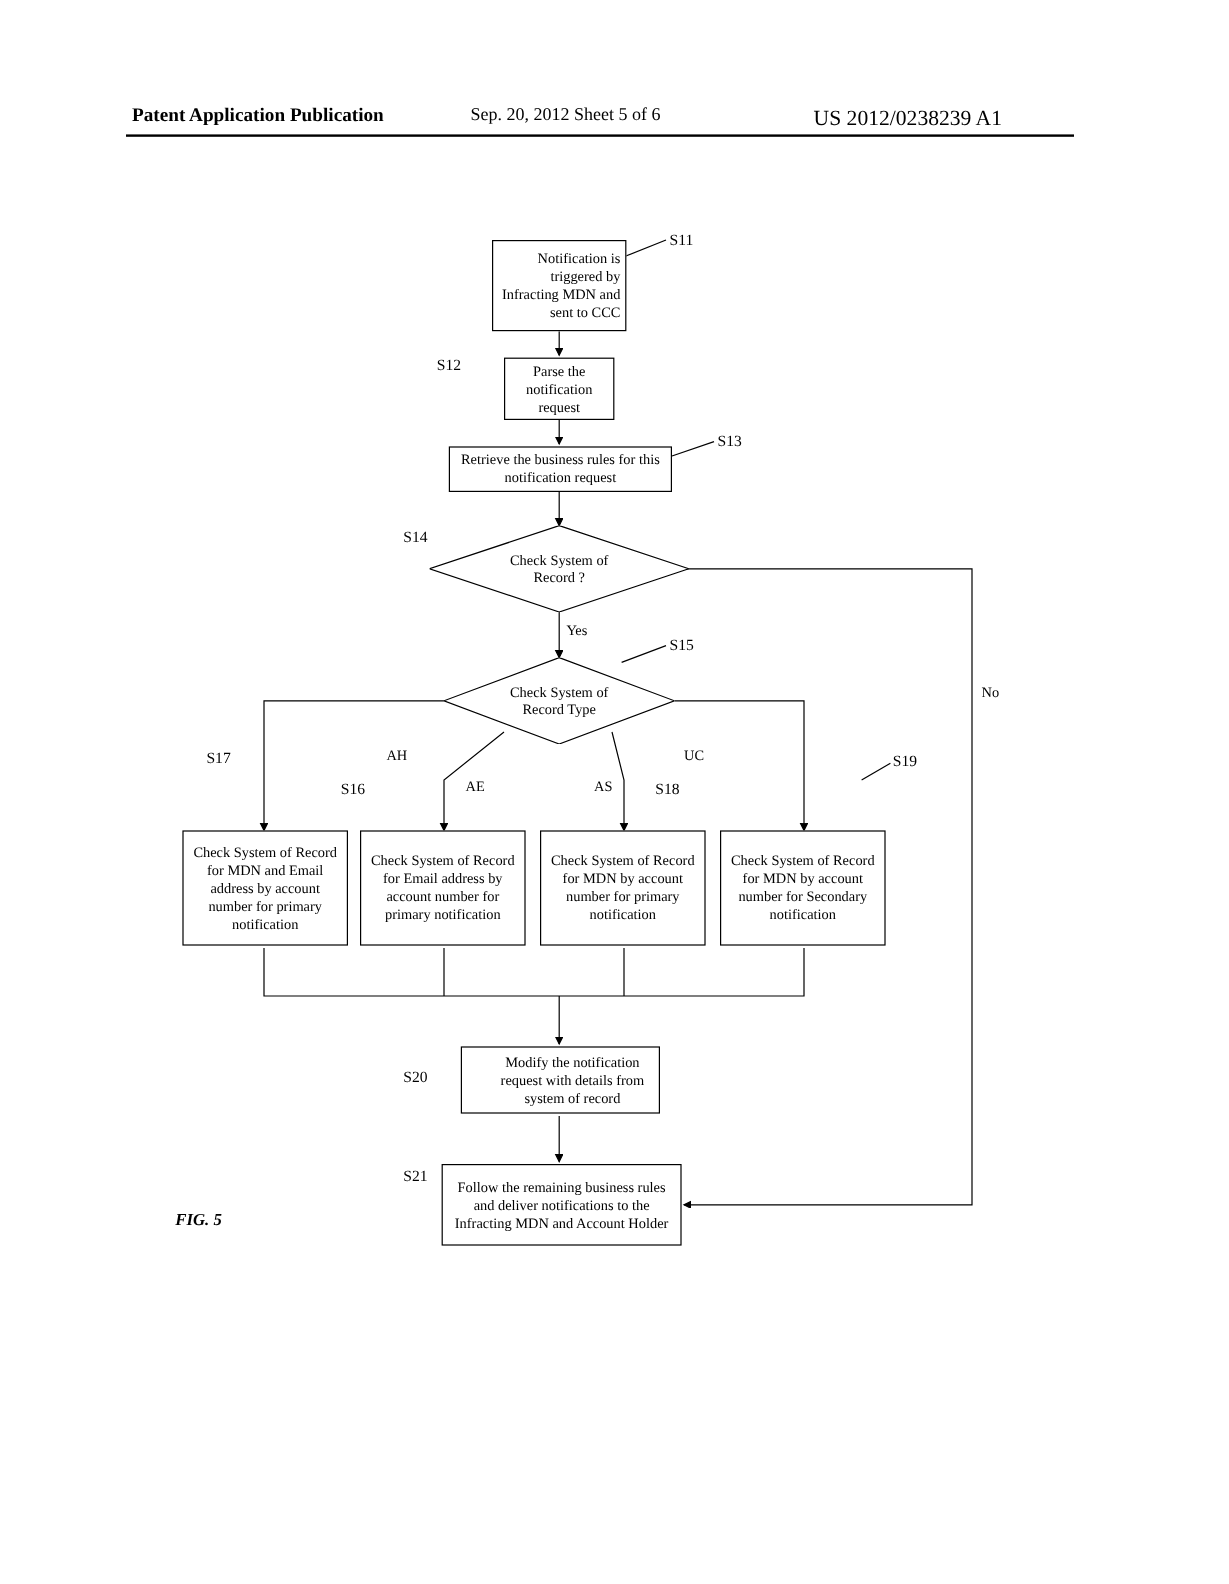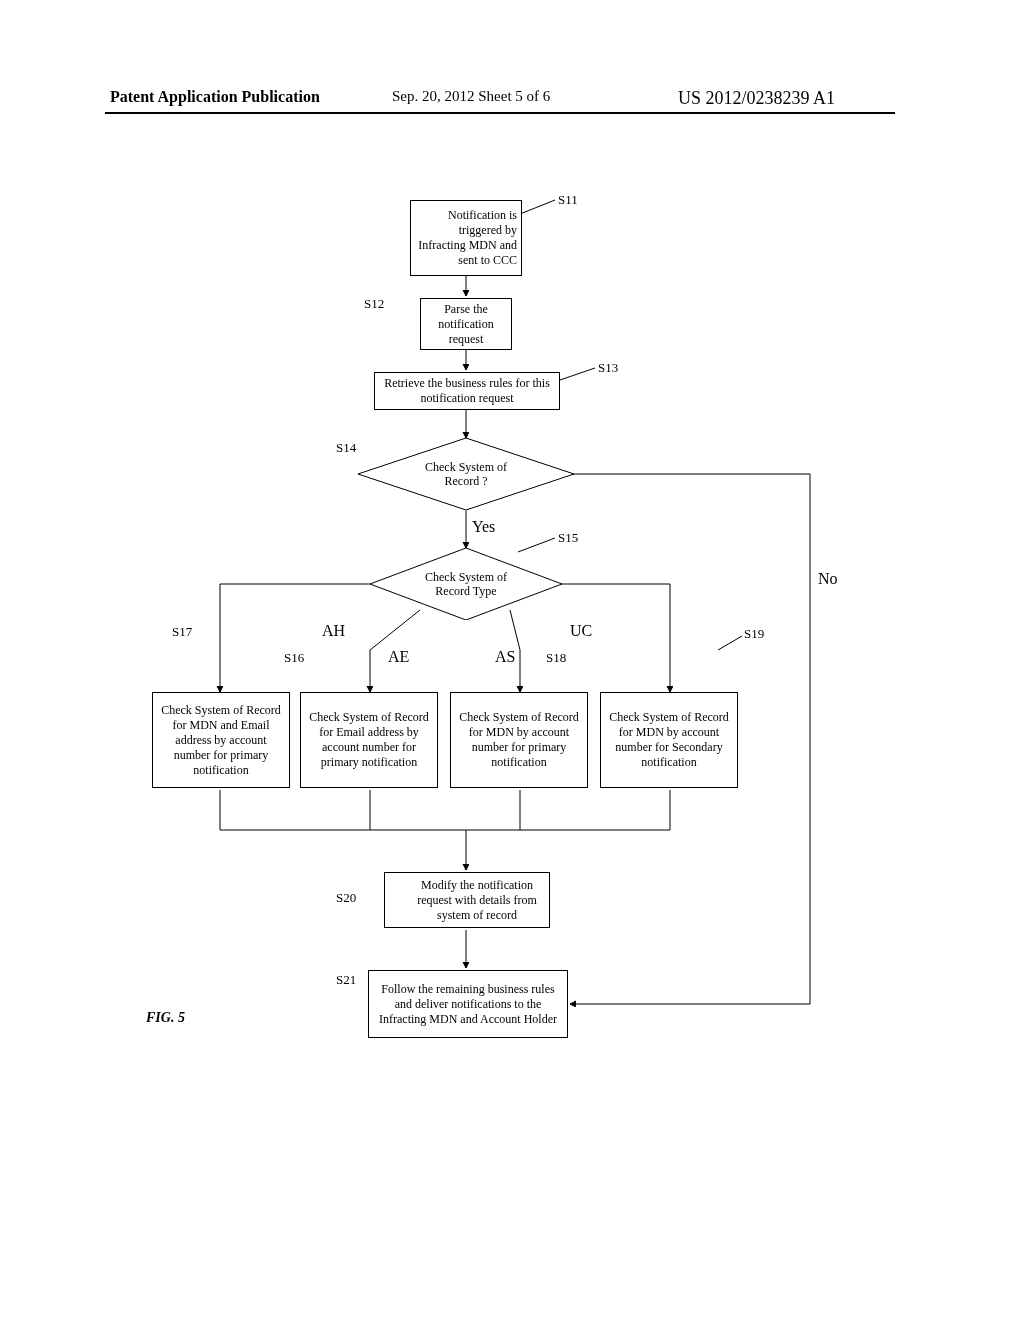--- a/index.html
+++ b/index.html
@@ -76,21 +76,21 @@
     left: 50%;
     transform: translate(-50%, -50%);
     line-height: 1.2;
   }
   .step-label {
     position: absolute;
     font-size: 13px;
   }
   .branch-label {
     position: absolute;
-    font-size: 16px;
+    font-size: 12px;
     font-family: Liberation Serif, serif;
   }
   .fig-label {
     position: absolute;
     font-weight: bold;
     font-style: italic;
     font-size: 14px;
   }
   .connector {
     position: absolute;

